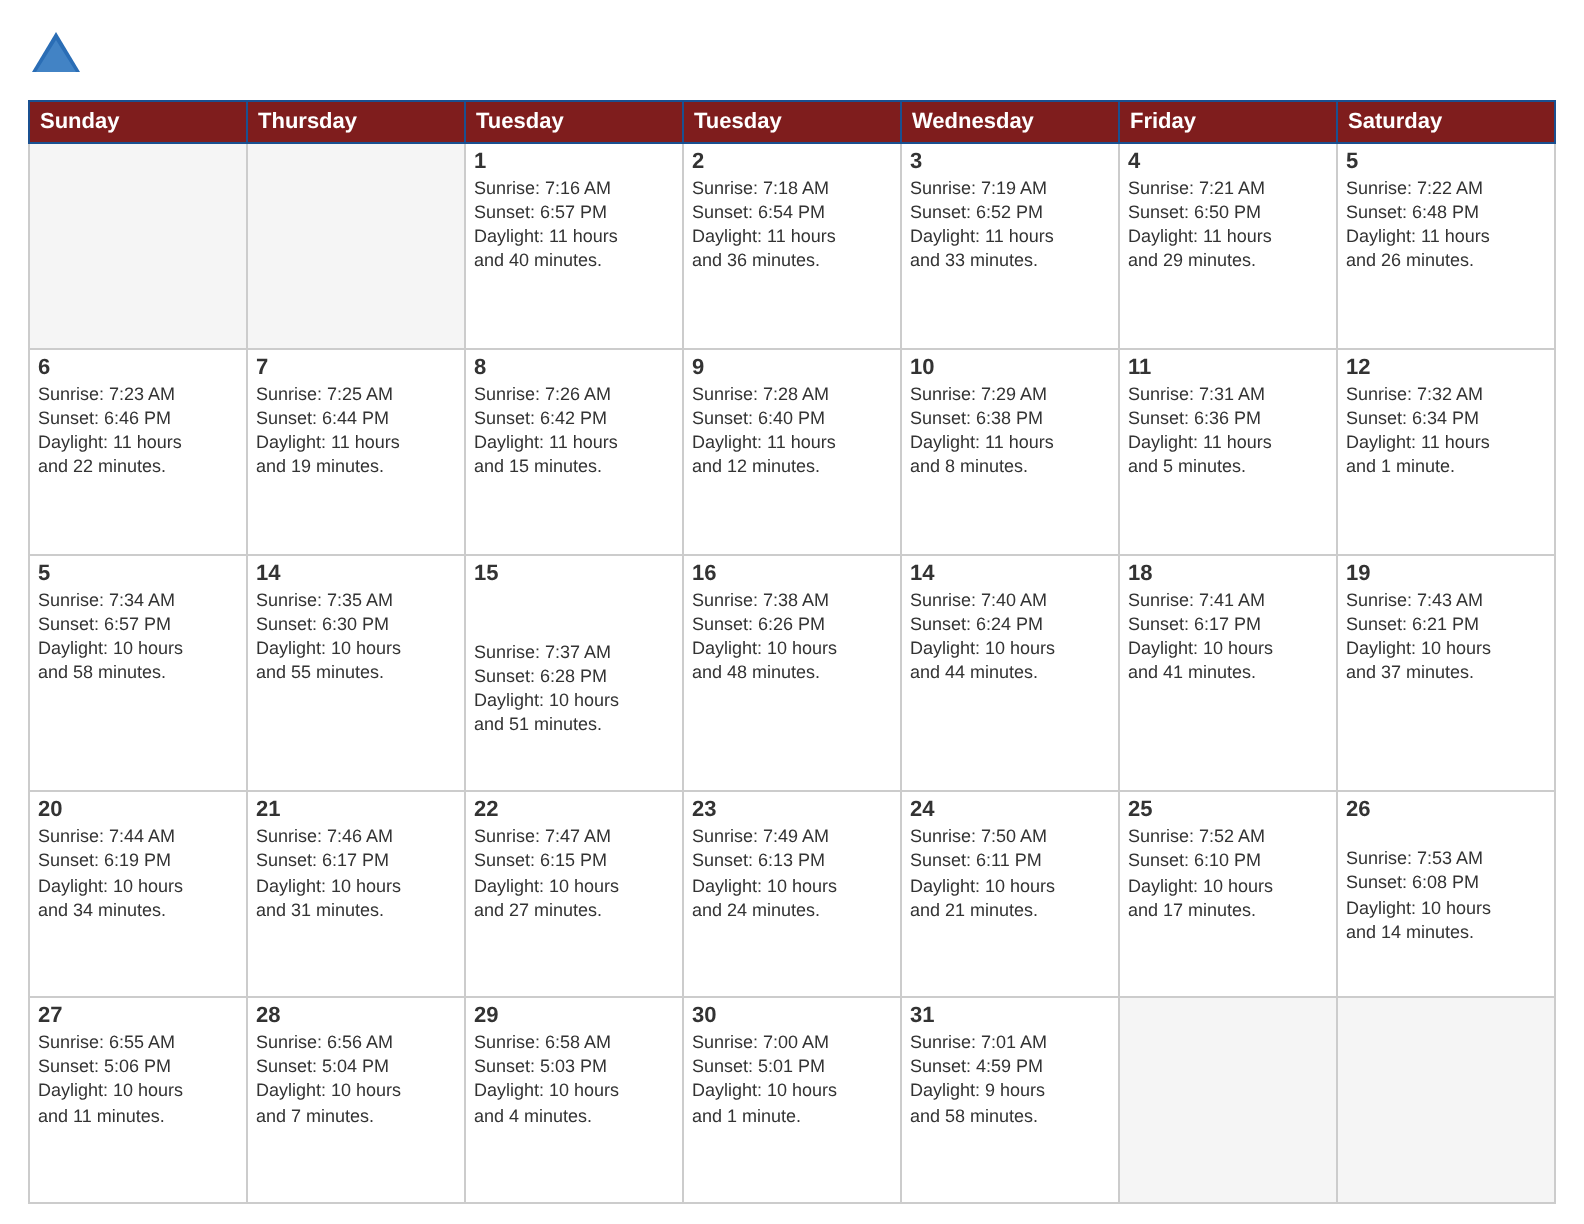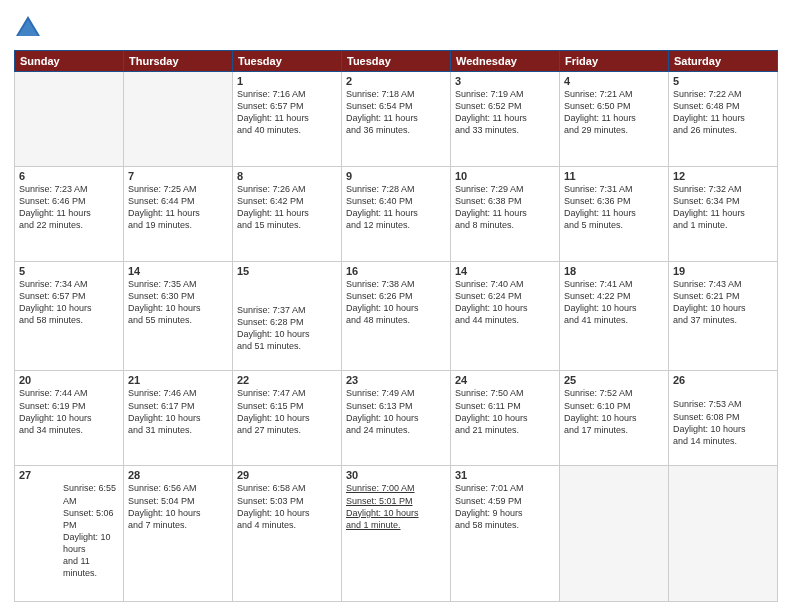--- a/index.html
+++ b/index.html
@@ -259,21 +259,21 @@
           <td>
             <span class="day-num">14</span>
             <div class="day-info" style="white-space: pre-line;">Sunrise: 7:40 AM
 Sunset: 6:24 PM
 Daylight: 10 hours
 and 44 minutes.</div>
           </td>
           <td>
             <span class="day-num">18</span>
             <div class="day-info" style="white-space: pre-line;">Sunrise: 7:41 AM
-Sunset: 4:22 PM
+Sunset: 6:17 PM
 Daylight: 10 hours
 and 41 minutes.</div>
           </td>
           <td>
             <span class="day-num">19</span>
             <div class="day-info" style="white-space: pre-line;">Sunrise: 7:43 AM
 Sunset: 6:21 PM
 Daylight: 10 hours
 and 37 minutes.</div>
           </td>
@@ -325,42 +325,42 @@
             <span class="day-num">26</span>
             <div class="day-info" style="white-space: pre-line; margin-top: 12px;">Sunrise: 7:53 AM
 Sunset: 6:08 PM
 Daylight: 10 hours
 and 14 minutes.</div>
           </td>
         </tr>
         <tr class="week-row">
           <td>
             <span class="day-num">27</span>
-            <div class="day-info" style="white-space: pre-line; margin-left: 44px;">Sunrise: 6:55 AM
+            <div class="day-info" style="white-space: pre-line;">Sunrise: 6:55 AM
 Sunset: 5:06 PM
 Daylight: 10 hours
 and 11 minutes.</div>
           </td>
           <td>
             <span class="day-num">28</span>
             <div class="day-info" style="white-space: pre-line;">Sunrise: 6:56 AM
 Sunset: 5:04 PM
 Daylight: 10 hours
 and 7 minutes.</div>
           </td>
           <td>
             <span class="day-num">29</span>
             <div class="day-info" style="white-space: pre-line;">Sunrise: 6:58 AM
 Sunset: 5:03 PM
 Daylight: 10 hours
 and 4 minutes.</div>
           </td>
           <td>
             <span class="day-num">30</span>
-            <div class="day-info" style="white-space: pre-line; text-decoration: underline;">Sunrise: 7:00 AM
+            <div class="day-info" style="white-space: pre-line;">Sunrise: 7:00 AM
 Sunset: 5:01 PM
 Daylight: 10 hours
 and 1 minute.</div>
           </td>
           <td>
             <span class="day-num">31</span>
             <div class="day-info" style="white-space: pre-line;">Sunrise: 7:01 AM
 Sunset: 4:59 PM
 Daylight: 9 hours
 and 58 minutes.</div>

